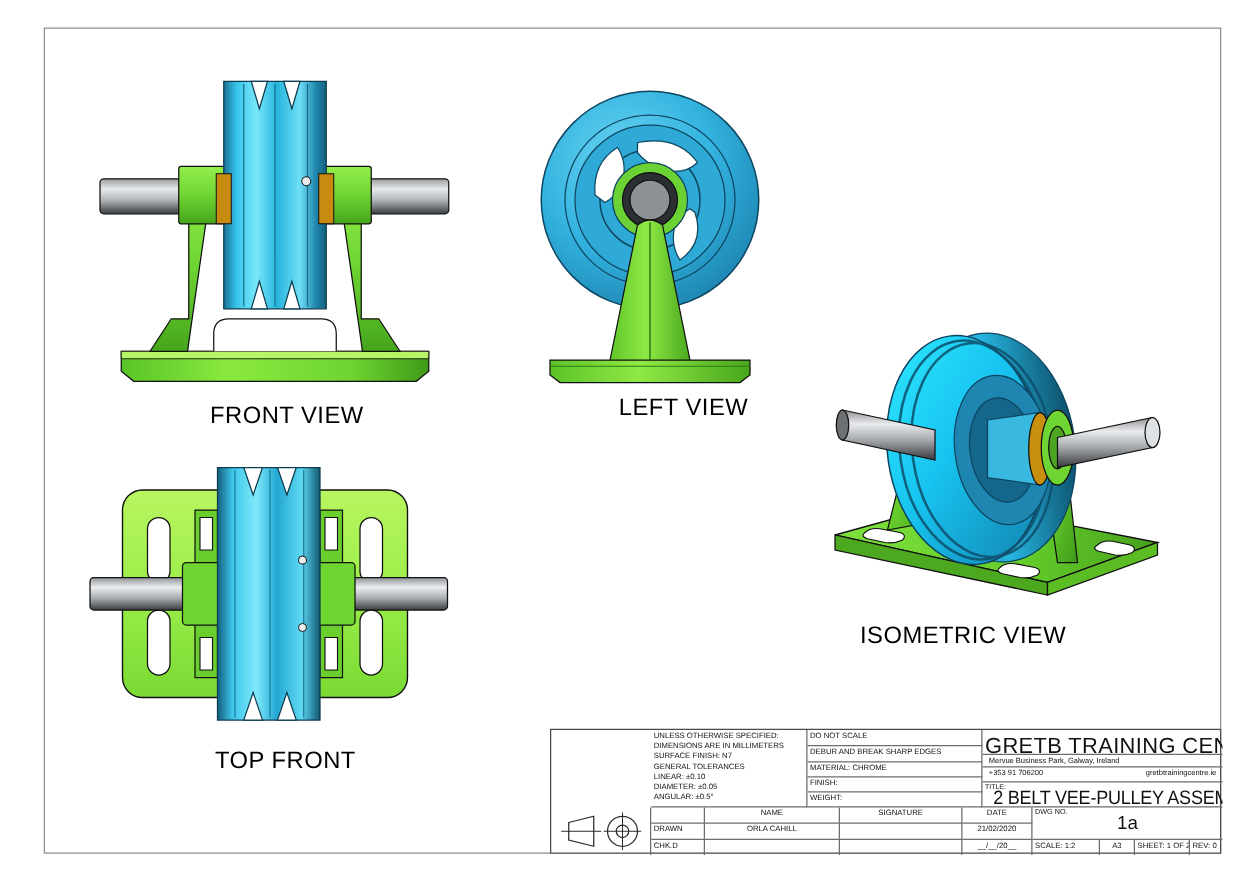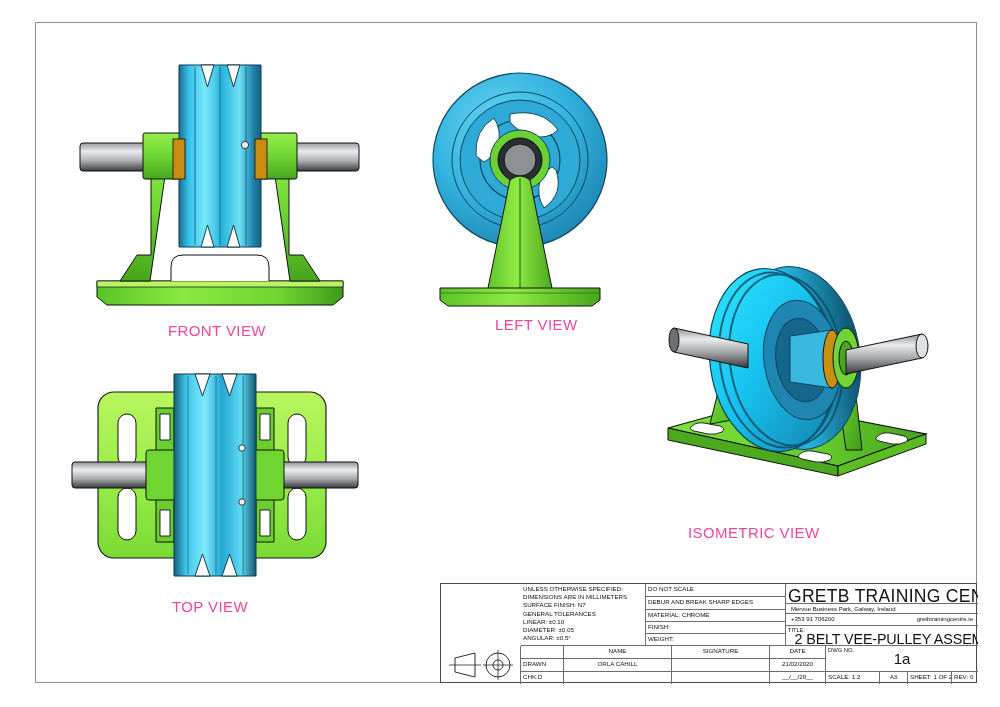--- a/index.html
+++ b/index.html
@@ -4,26 +4,26 @@
 <style>
   html,body{margin:0;padding:0;background:#ffffff;}
   body{width:1000px;height:707px;position:relative;overflow:hidden;
        font-family:"Liberation Sans", sans-serif;color:#1a1a1a;}
 
   
   #sheet-border{position:absolute;left:35px;top:22px;width:942px;height:661px;
       border:1.5px solid #8d8d8d;box-sizing:border-box;background:#fff;}
 
   
-  .view-label{position:absolute;font-size:15px;letter-spacing:.4px;
-      color:#ec4899;white-space:nowrap;}
+  .view-label{position:absolute;font-size:19px;letter-spacing:.4px;
+      color:#000000;white-space:nowrap;}
   #label-front{left:168px;top:322px;}
   #label-left{left:495px;top:316px;}
   #label-top{left:172px;top:598px;}
-  #label-iso{left:688px;top:524px;}
+  #label-iso{left:688px;top:498px;}
 
   
   .view{position:absolute;}
   #view-front{left:75px;top:55px;width:290px;height:260px;}
   #view-left{left:418px;top:60px;width:205px;height:250px;}
   #view-top{left:70px;top:370px;width:290px;height:210px;}
   #view-iso{left:650px;top:210px;width:300px;height:270px;}
   .view svg{display:block;width:100%;height:100%;}
 
   
@@ -313,21 +313,21 @@
 
   <path d="M24 118 L98 134 L98 158 L24 142 Z" fill="url(#isoShaft)" stroke="#101010" stroke-width="1"></path>
   <ellipse cx="24" cy="130" rx="5" ry="12" fill="#6d7073" stroke="#101010" stroke-width="1"></ellipse>
   <path d="M196 140 L272 124 L272 148 L196 164 Z" fill="url(#isoShaft)" stroke="#101010" stroke-width="1"></path>
   <ellipse cx="272" cy="136" rx="6" ry="12" fill="#dfe2e4" stroke="#101010" stroke-width="1"></ellipse>
 </svg>
 </div>
 
 <div class="view-label" id="label-front">FRONT VIEW</div>
 <div class="view-label" id="label-left">LEFT VIEW</div>
-<div class="view-label" id="label-top">TOP VIEW</div>
+<div class="view-label" id="label-top">TOP FRONT</div>
 <div class="view-label" id="label-iso">ISOMETRIC VIEW</div>
 
 <div id="title-block">
 
   <div class="cell tol" style="left:80px;top:0;width:125px;height:62px;">
     <div>UNLESS OTHERWISE SPECIFIED:</div>
     <div>DIMENSIONS ARE IN MILLIMETERS</div>
     <div>SURFACE FINISH: N7</div>
     <div>GENERAL TOLERANCES</div>
     <div>LINEAR: ±0.10</div>

